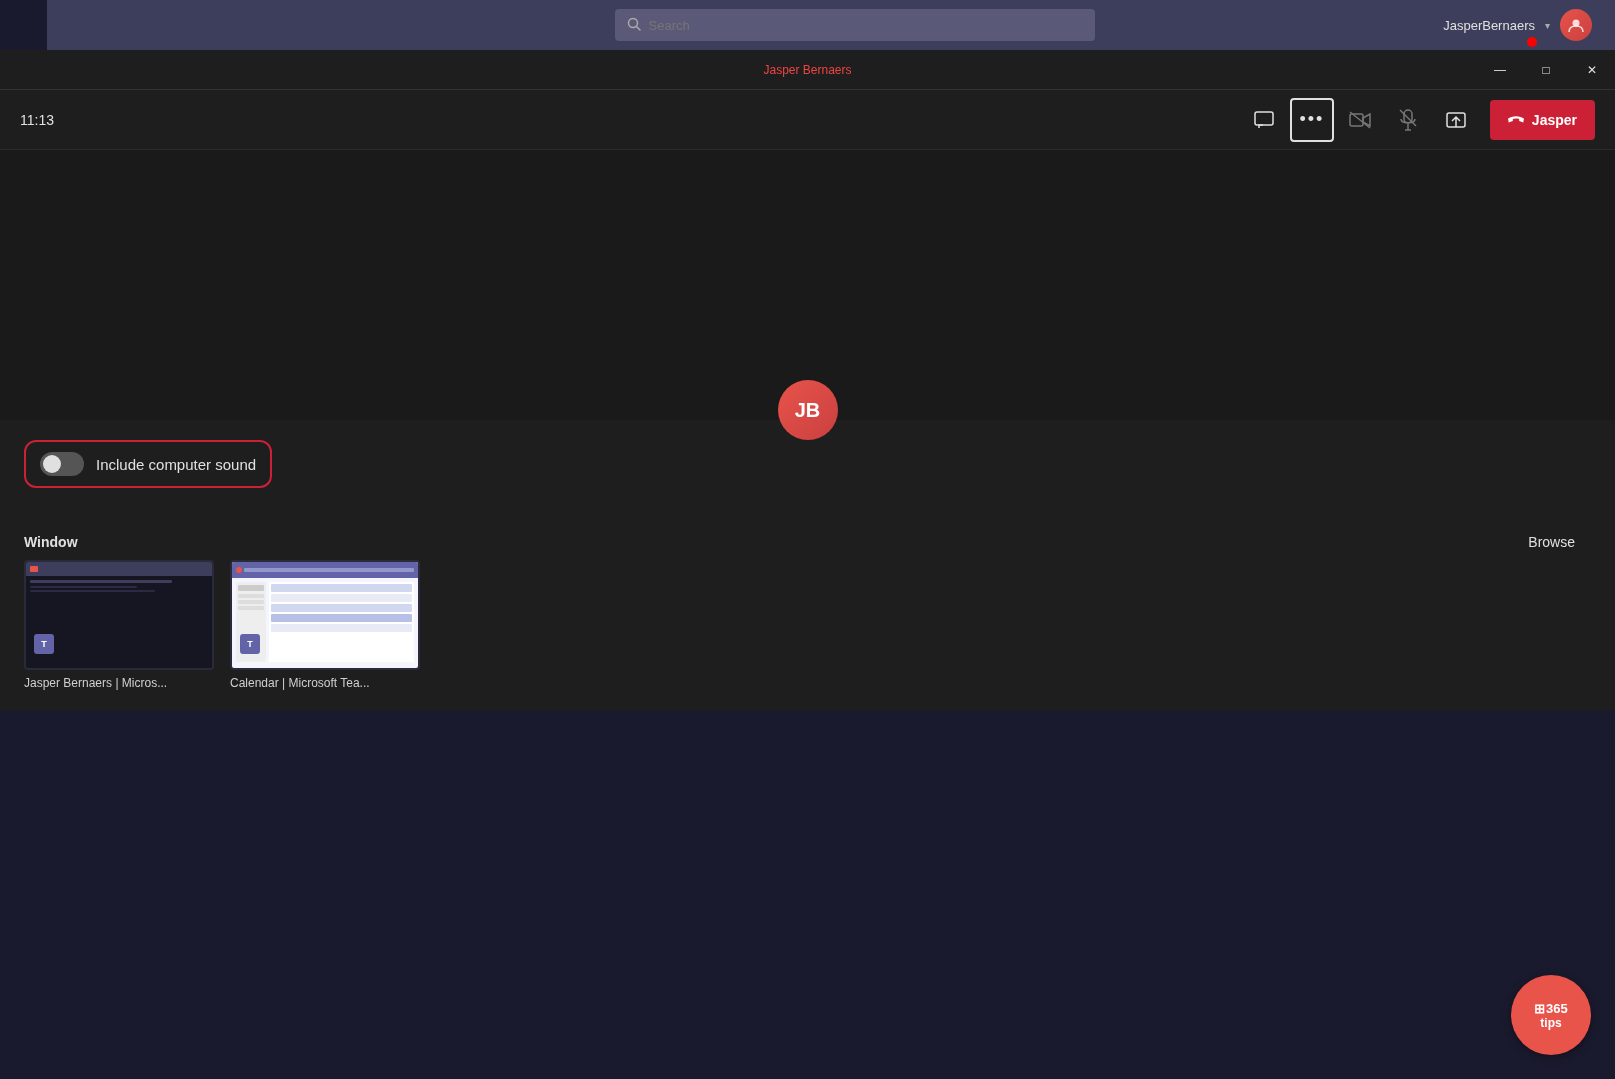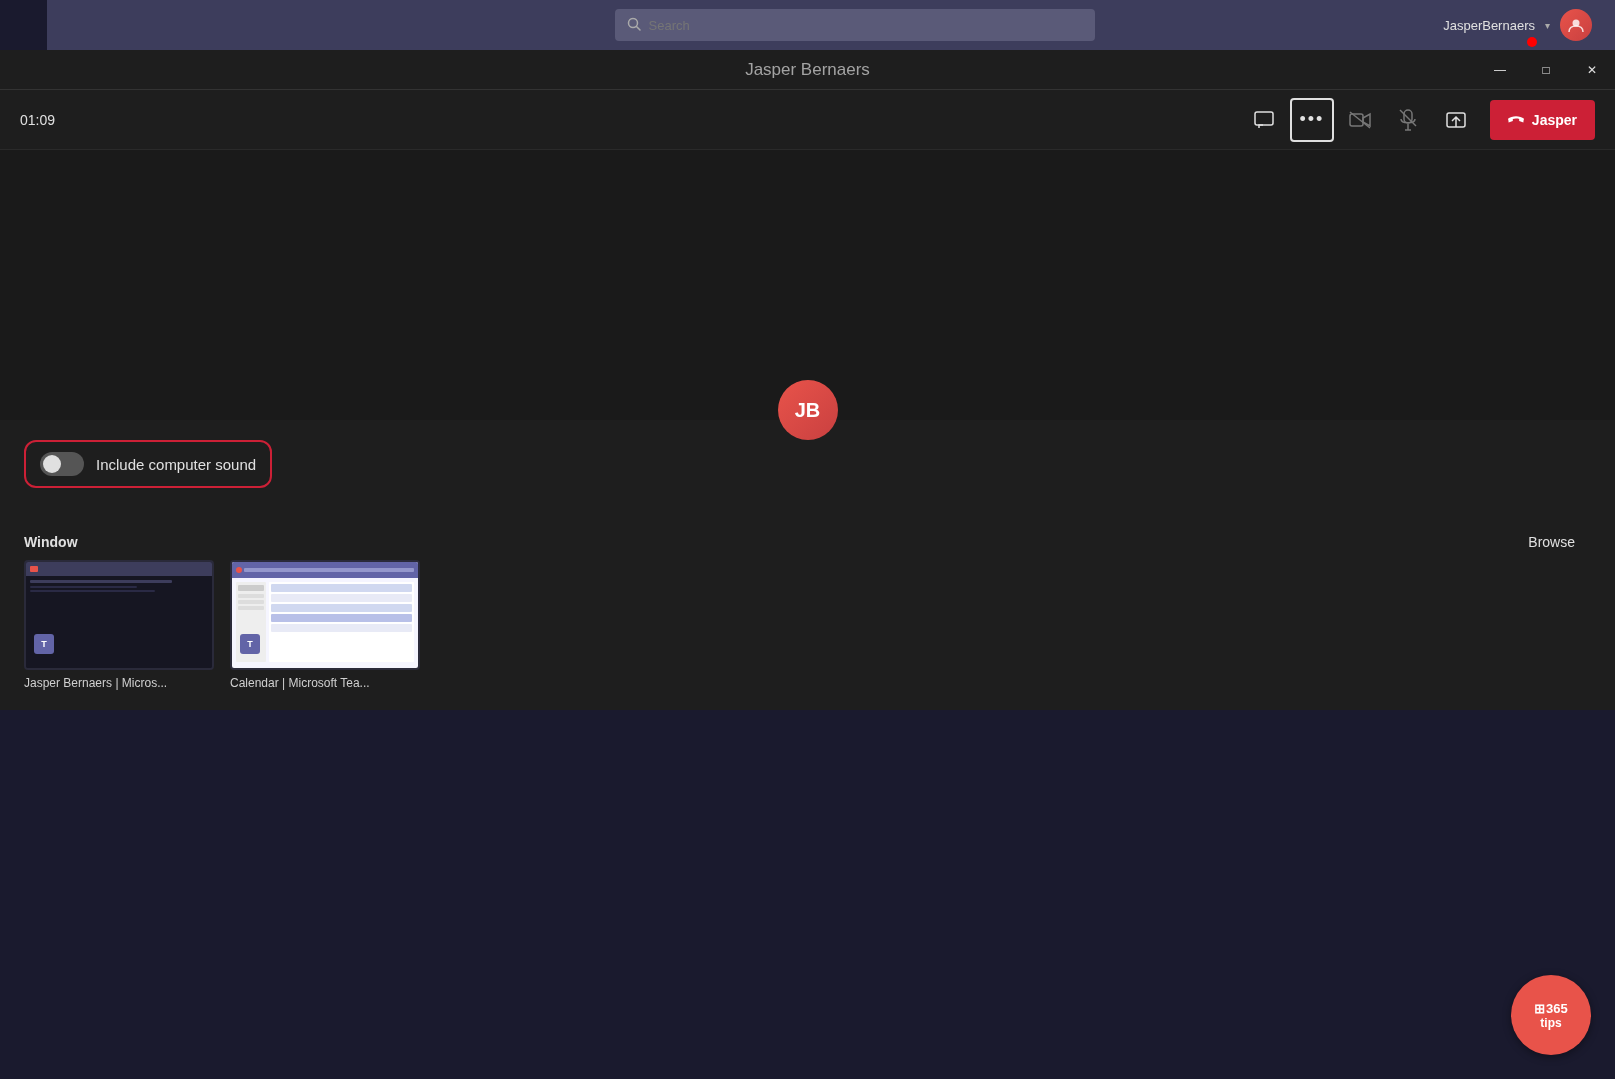--- a/index.html
+++ b/index.html
@@ -82,22 +82,22 @@
       width: 100%;
       height: 40px;
       background: #1e1e1e;
       display: flex;
       align-items: center;
       justify-content: center;
       position: relative;
       border-bottom: 1px solid #333;
     }
     .window-title {
-      color: #a3a3a3;
-      font-size: 17px;
+      color: #ef4444;
+      font-size: 12px;
     }
     .window-controls {
       position: absolute;
       right: 0;
       display: flex;
       align-items: center;
       height: 100%;
     }
     .win-btn {
       width: 46px;
@@ -478,21 +478,21 @@
 <div class="window-title-bar">
   <span class="window-title">Jasper Bernaers</span>
   <div class="window-controls">
     <div class="win-btn">—</div>
     <div class="win-btn">□</div>
     <div class="win-btn close">✕</div>
   </div>
 </div>
 
 <div class="call-toolbar">
-  <span class="call-timer">01:09</span>
+  <span class="call-timer">11:13</span>
   <div class="toolbar-buttons">
 
     <button class="toolbar-btn" title="Chat">
       <svg width="22" height="22" viewBox="0 0 22 22" fill="none">
         <rect x="2" y="3" width="18" height="13" rx="2" stroke="#e0e0e0" stroke-width="1.5"></rect>
         <path d="M6 19 L6 16 L10 16" stroke="#e0e0e0" stroke-width="1.5" fill="none"></path>
       </svg>
     </button>
 
     <button class="toolbar-btn active-outlined" title="More options">

